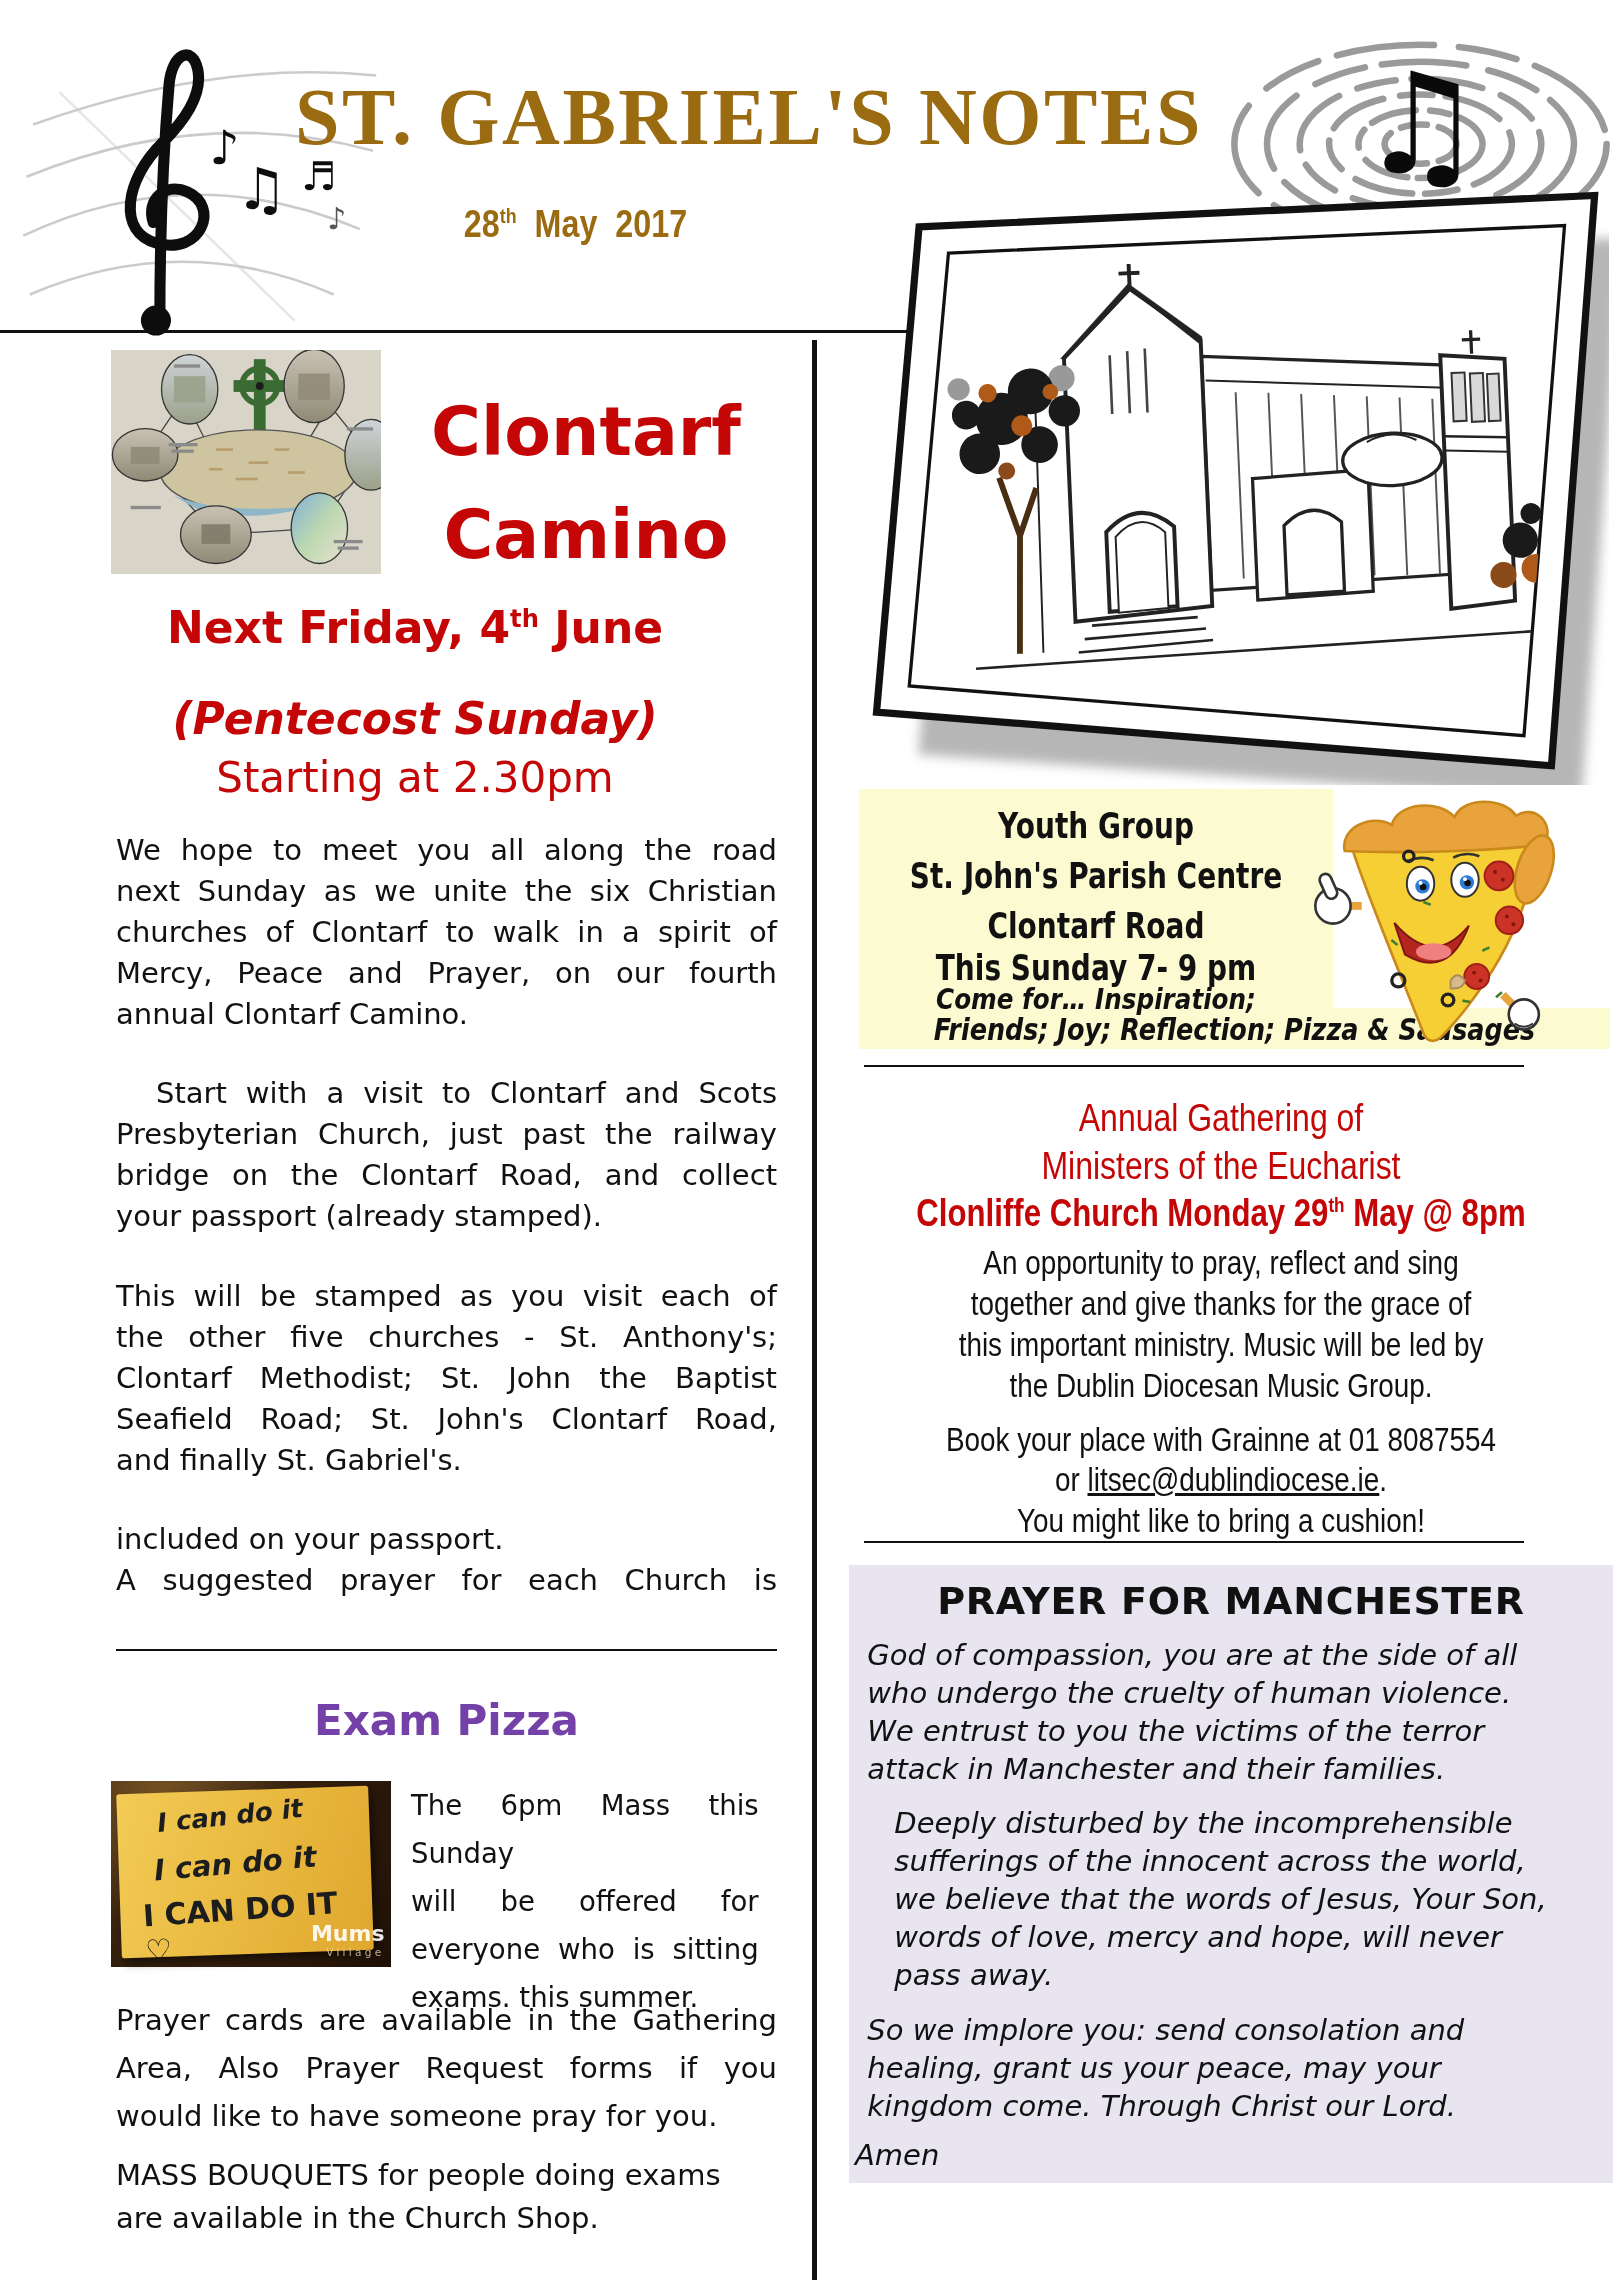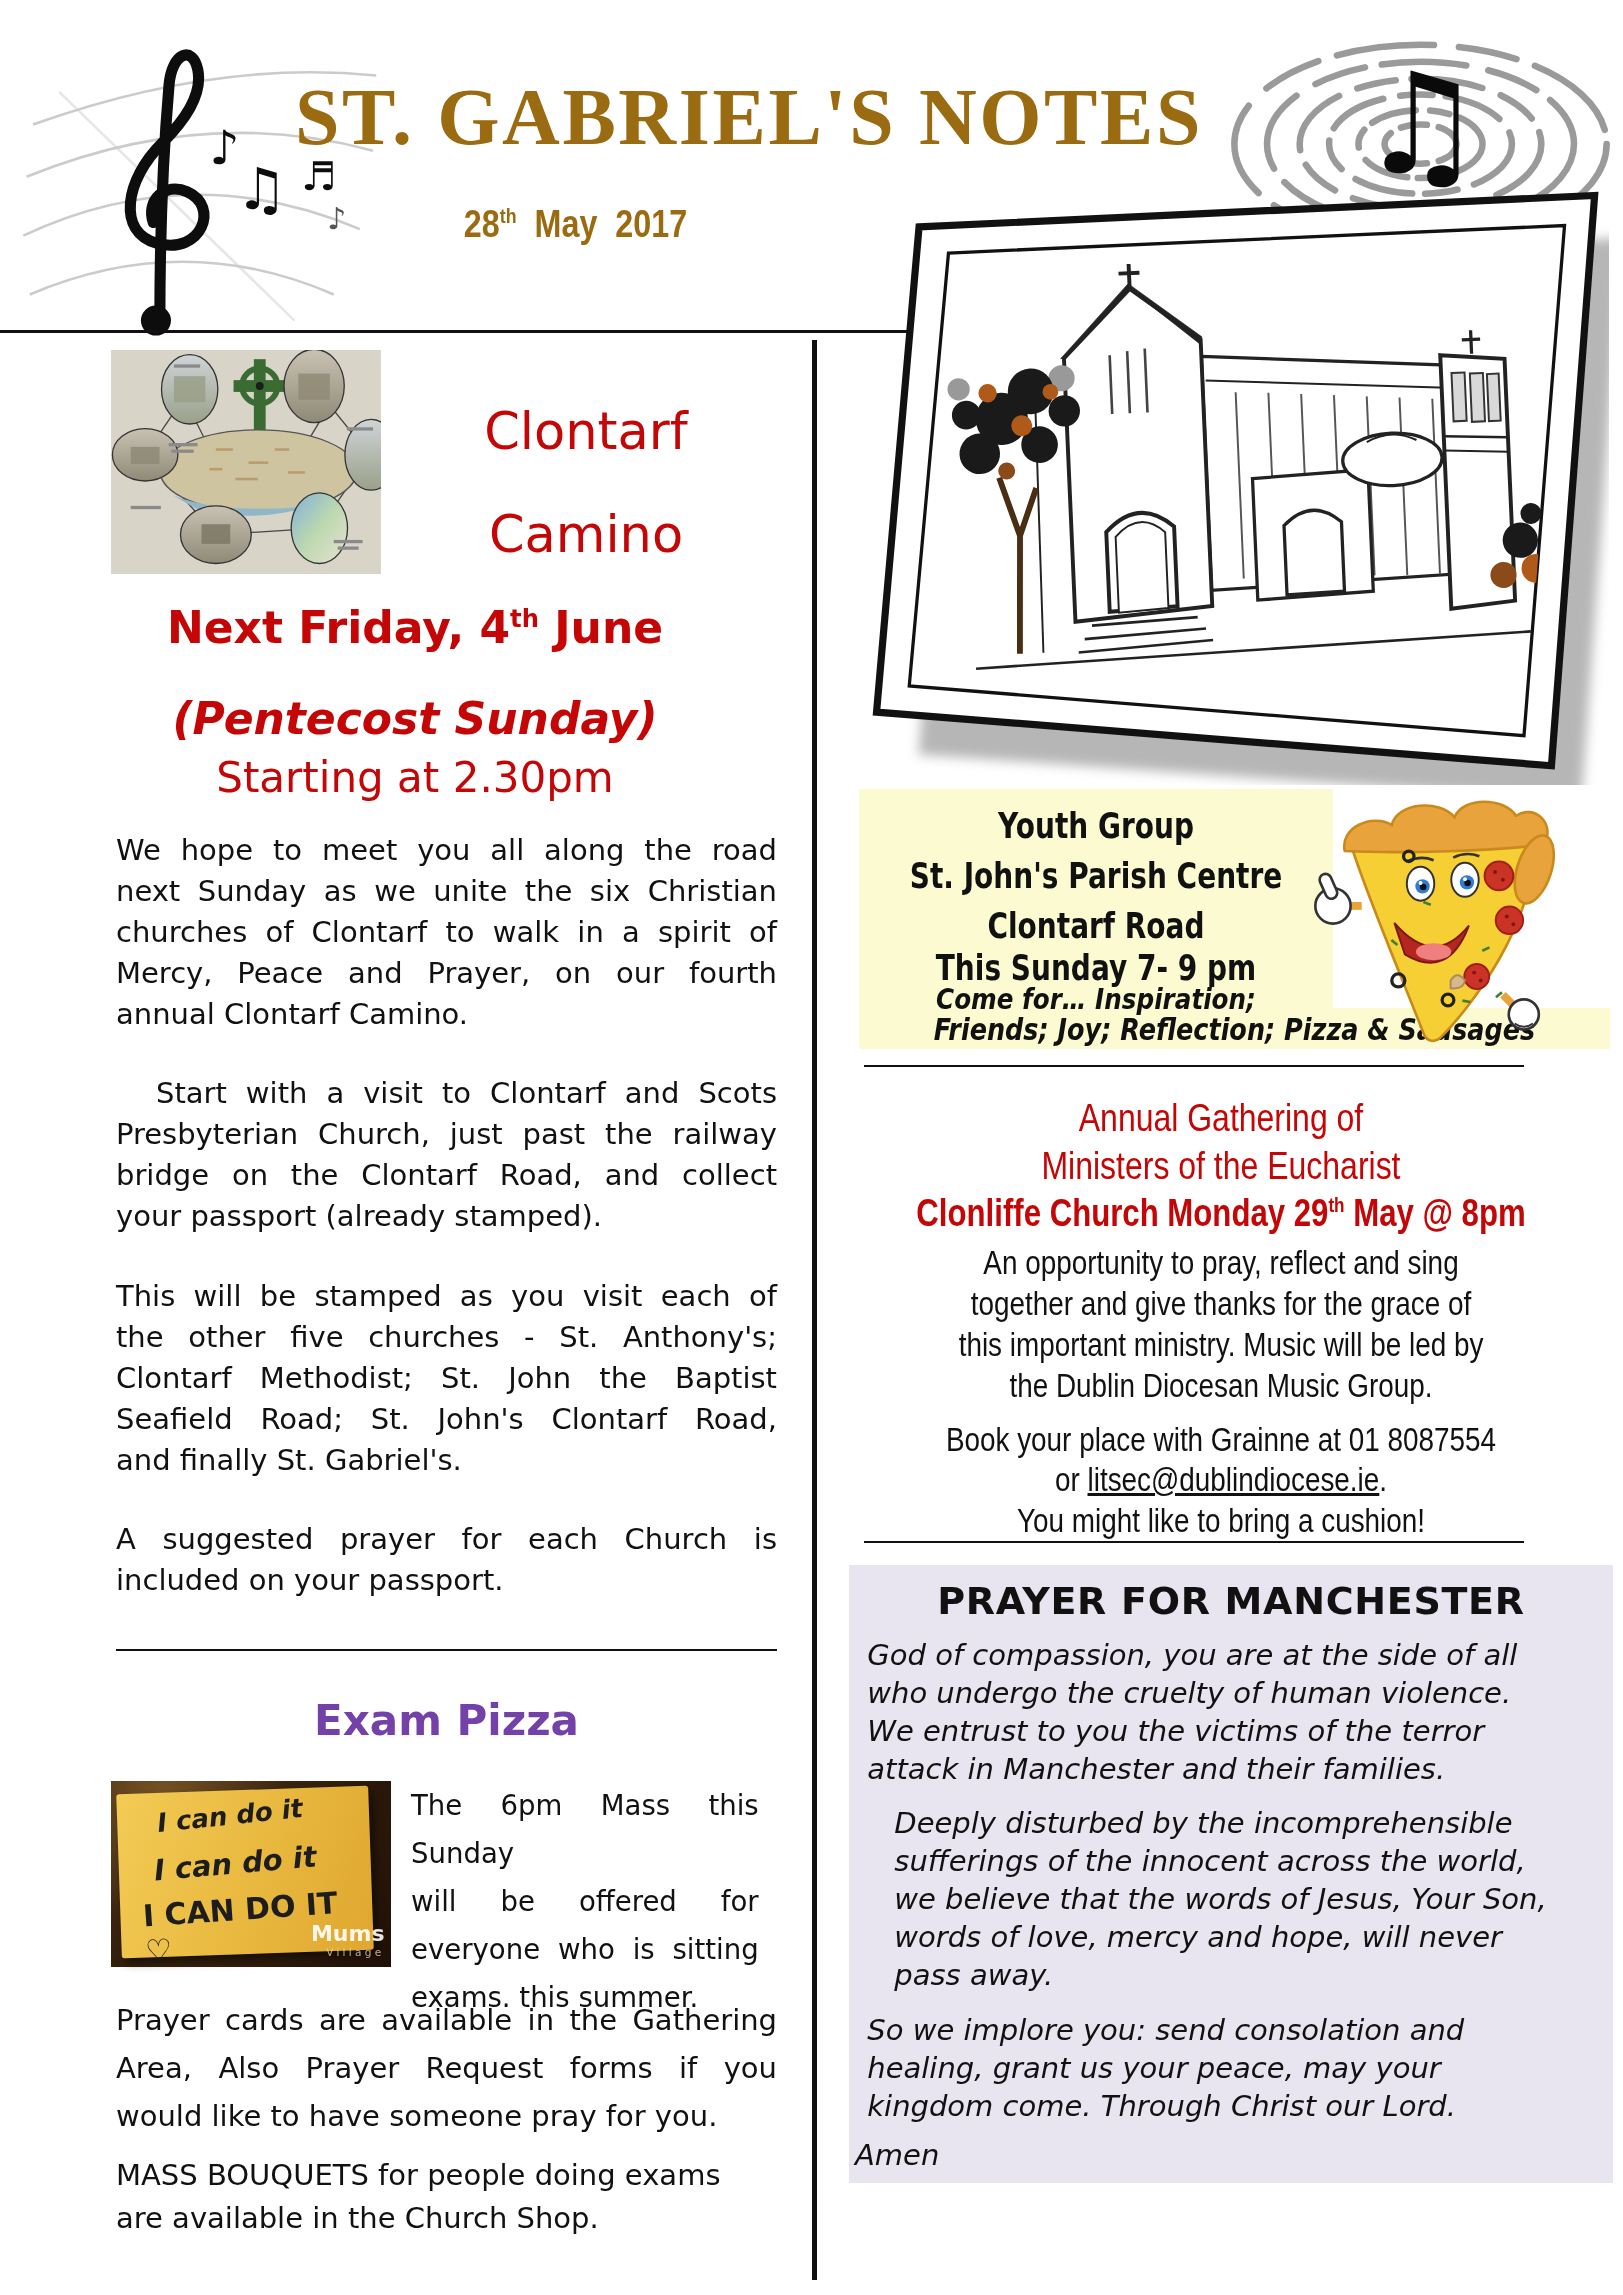--- a/index.html
+++ b/index.html
@@ -7,21 +7,21 @@
         font-family:"DejaVu Sans",sans-serif;color:#111;}
   .abs{position:absolute;}
   .pre{white-space:pre;}
   .center{text-align:center;}
   sup{font-size:55%;vertical-align:super;line-height:0;}
   .title{font-family:"Liberation Serif","DejaVu Serif",serif;font-weight:bold;color:#9A6B10;
          font-size:80px;letter-spacing:2.6px;}
   .gold-date{color:#9A6B10;font-weight:bold;font-family:"Liberation Sans",sans-serif;
              font-size:38px;transform:scaleX(.85);transform-origin:center;}
   .red{color:#C40606;}
-  .camino-title{font-size:51px;font-weight:normal;line-height:103px;}
+  .camino-title{font-size:68px;font-weight:bold;line-height:103px;}
   .sub1{font-size:44px;font-weight:bold;}
   .sub2{font-size:44px;font-weight:bold;font-style:italic;margin-top:18px;}
   .sub3{font-size:42px;}
   .bodytxt{font-size:29px;line-height:41px;}
   .jl{}
   .rule{background:#111;}
   .purple{color:#7441A8;}
   .examhead{font-size:42px;font-weight:bold;}
   .narrowbody{font-size:29px;line-height:48px;}
   .cnd{transform:scaleX(.82);transform-origin:center;font-family:"Liberation Sans",sans-serif;}
@@ -178,22 +178,22 @@
       <div>your passport (already stamped).</div>
     </div>
   <div class="abs bodytxt jl" style="left:116px;top:1276px;width:661px;">
       <div style="text-align: justify; text-align-last: justify;">This will be stamped as you visit each of</div>
       <div style="text-align: justify; text-align-last: justify;">the other five churches -   St. Anthony's;</div>
       <div style="text-align: justify; text-align-last: justify;">Clontarf Methodist;  St. John the Baptist</div>
       <div style="text-align: justify; text-align-last: justify;">Seafield Road;  St. John's Clontarf Road,</div>
       <div>and finally St. Gabriel's.</div>
     </div>
   <div class="abs bodytxt jl" style="left:116px;top:1519px;width:661px;">
+      <div>included on your passport.</div>
       <div style="text-align: justify; text-align-last: justify;">A suggested prayer for each Church is</div>
-      <div>included on your passport.</div>
     </div>
 
   <div class="abs rule" style="left:116px;top:1649px;width:661px;height:2px;"></div>
 
   <div class="abs purple examhead center" style="left:116px;top:1696px;width:661px;">Exam Pizza</div>
 
   <div class="abs sticky-wrap" style="left:111px;top:1781px;width:280px;height:186px;">
     <div class="sticky">
       <div class="hand" style="left:16%;top:6%;font-size:26px;transform:rotate(-4deg);font-weight:600;">I can do it</div>
       <div class="hand" style="left:14%;top:34%;font-size:29px;transform:rotate(-3deg);font-weight:600;">I can do it</div>

